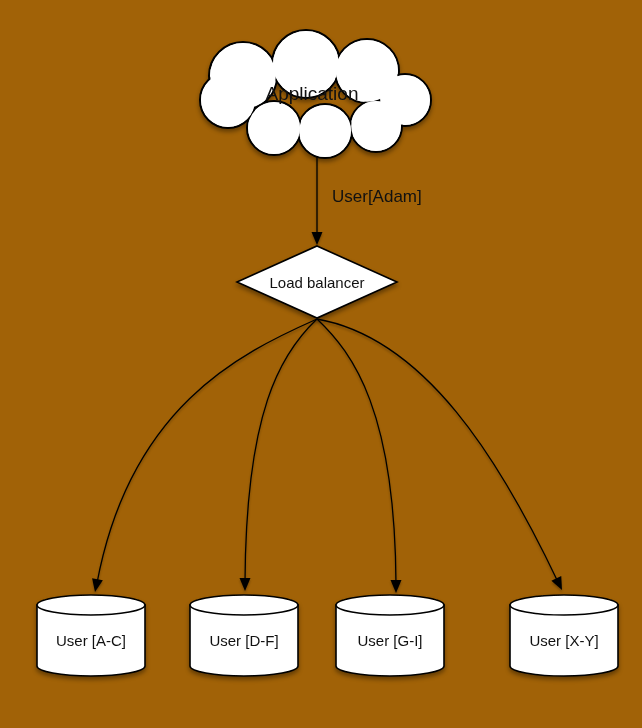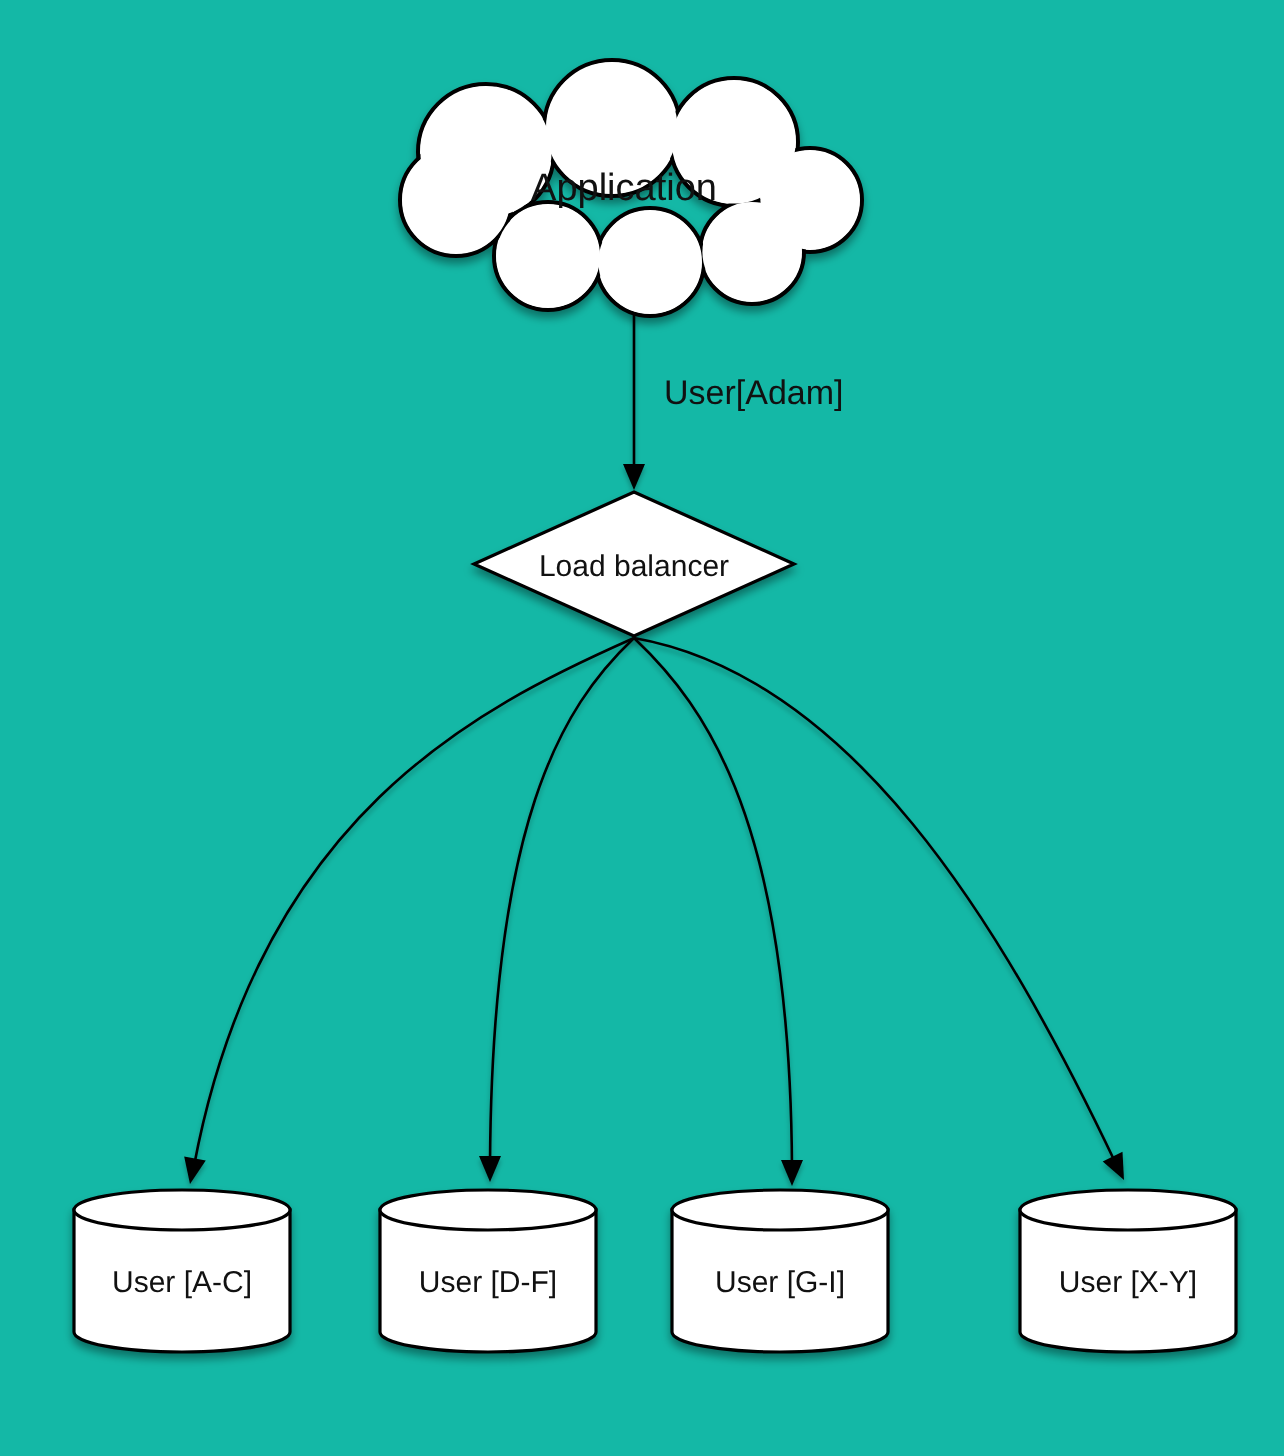--- a/index.html
+++ b/index.html
@@ -4,21 +4,21 @@
 <style>
   html, body {
     margin: 0;
     padding: 0;
     background: #ffffff;
   }
   .canvas {
     position: relative;
     width: 642px;
     height: 728px;
-    background: #14b8a6;
+    background: #a16207;
     font-family: "Liberation Sans", sans-serif;
     overflow: hidden;
   }
   svg { display: block; }
   .node-fill { fill: #ffffff; stroke: #000000; }
   .edge { fill: none; stroke: #000000; stroke-width: 1.3; }
   .arrowhead { fill: #000000; stroke: none; }
   .lbl {
     fill: #111111;
     font-family: "Liberation Sans", sans-serif;

